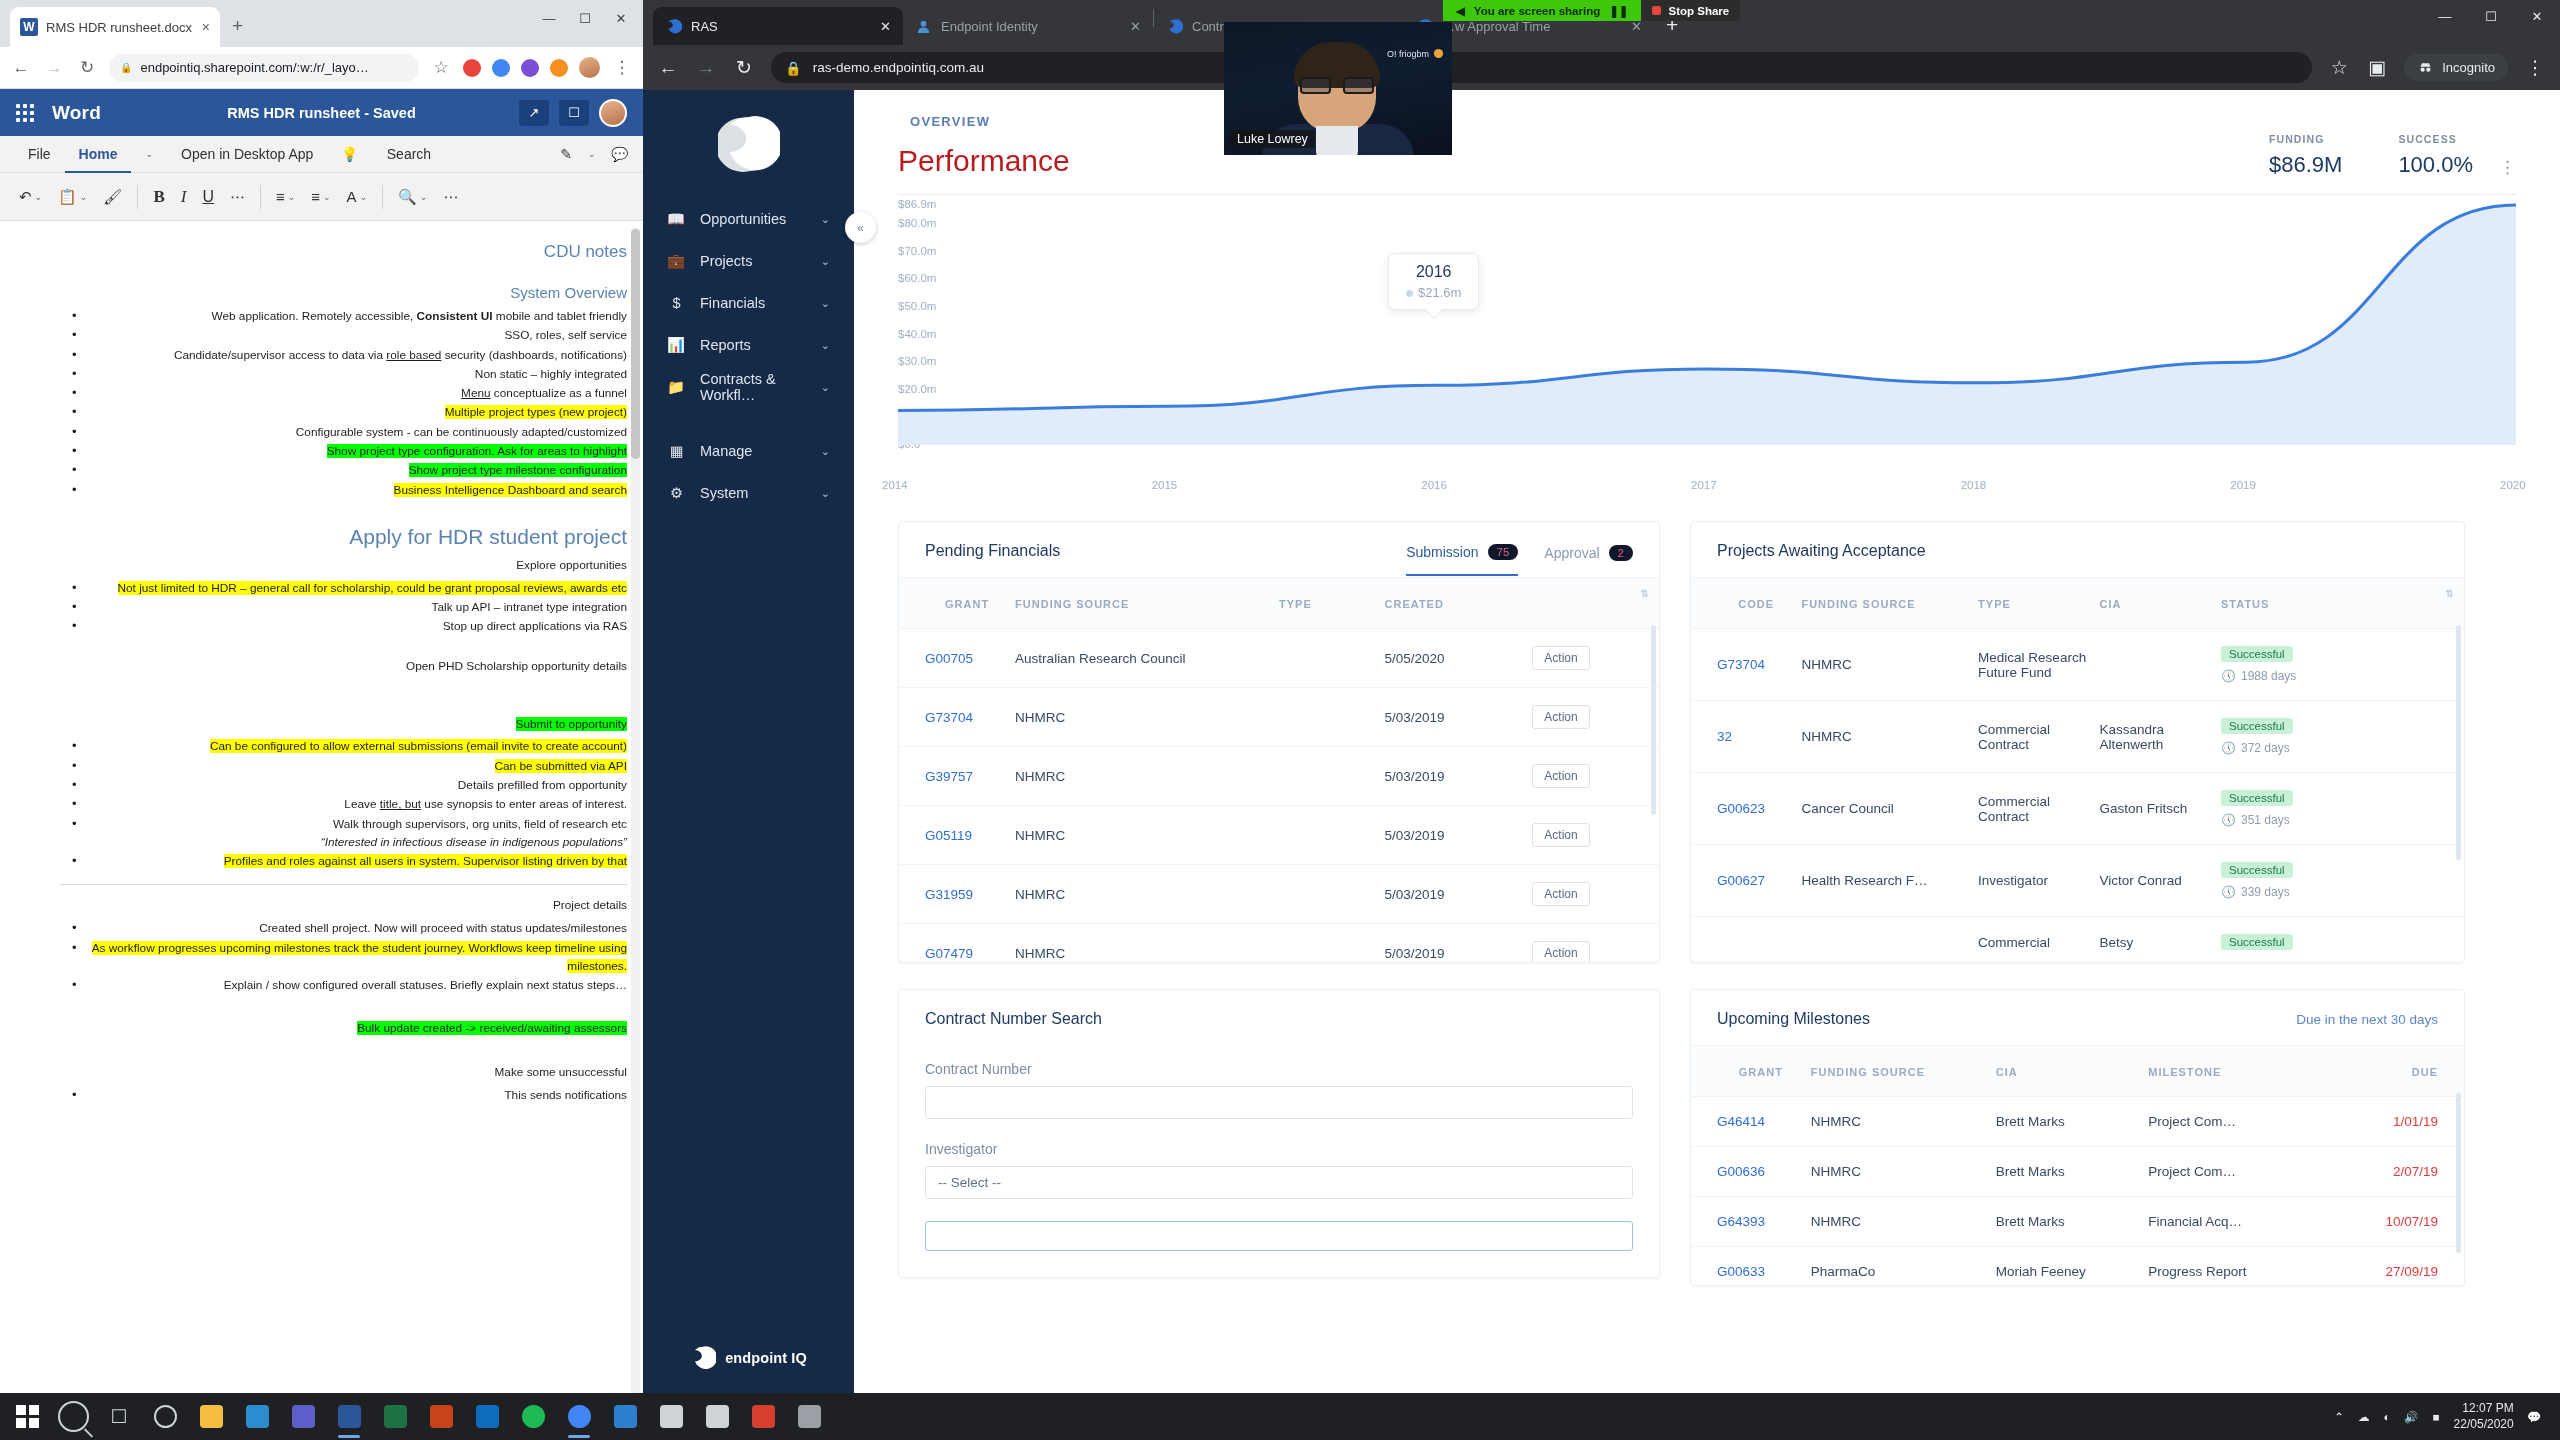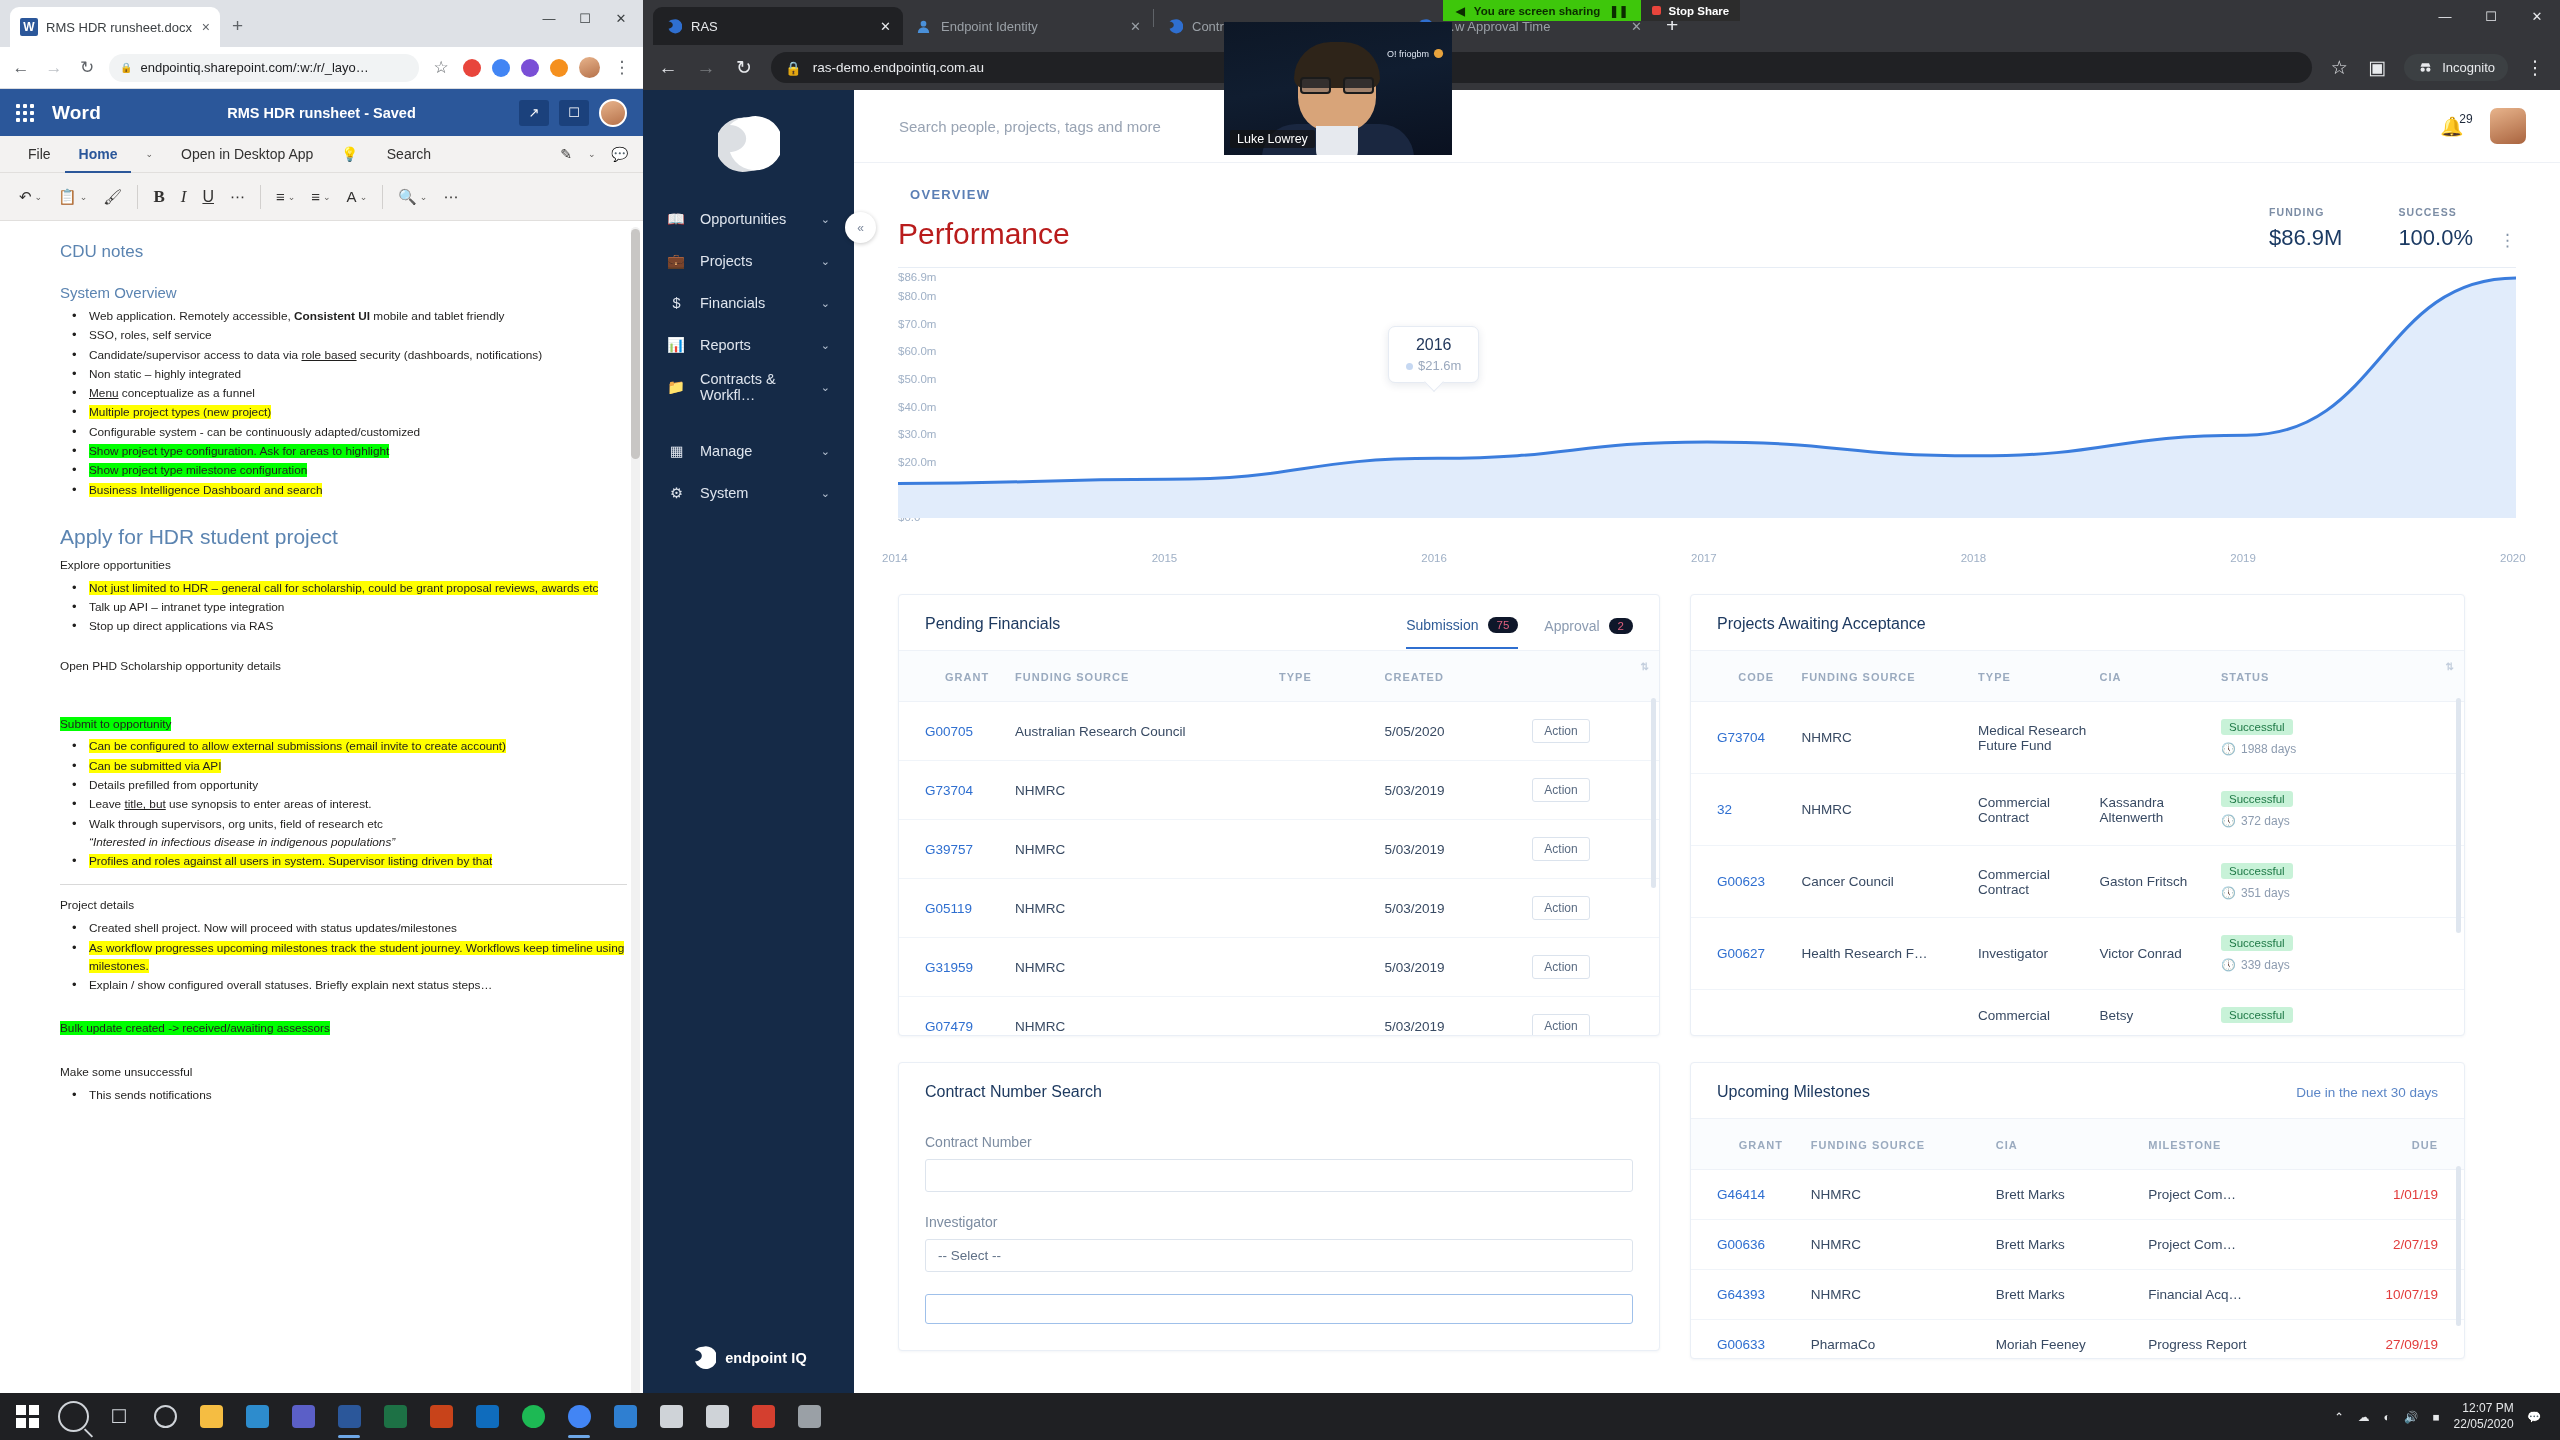--- a/index.html
+++ b/index.html
@@ -51,21 +51,21 @@
   .rt-right { margin-left:auto; display:flex; gap:16px; align-items:center; color:#323130;}
   .ribbon { height:48px; background:#f3f2f1; display:flex; align-items:center;
     gap:2px; padding:0 12px; border-bottom:1px solid #e1dfdd; font-size:15px;
     color:#323130; }
   .rb { padding:4px 7px; display:flex; align-items:center; gap:3px; }
   .rb b { font-family:"Liberation Serif",serif; font-weight:bold; font-size:17px;}
   .rb i.it { font-family:"Liberation Serif",serif; font-style:italic; font-size:17px;}
   .rb u.un { font-size:16px; }
   .rsep { width:1px; height:24px; background:#d2d0ce; margin:0 6px; }
   .chv { font-size:9px; color:#605e5c; }
-  .doc-scroll { flex:1; position:relative; overflow:hidden; background:#fff; }
+  .doc-scroll { flex:1; position:relative; overflow:hidden; background:#fff;text-align:right; }
   .page { position:absolute; left:0; top:0; width:100%; padding:14px 16px 0 60px; }
   .h1x { color:#5b84b1; font-size:17px; margin:7px 0 6px; }
   .h2x { color:#5b84b1; font-size:21px; margin:26px 0 8px; font-weight:400; }
   .h2b { color:#5b84b1; font-size:15px; margin:22px 0 6px; }
   .ptext { font-size:11.8px; color:#201f1e; line-height:1.52; margin:4px 0; }
   ul.doc { list-style:none; margin:2px 0 2px 0; }
   ul.doc li { font-size:11.8px; color:#201f1e; line-height:1.55; position:relative;
     padding-left:29px; margin:1px 0; }
   ul.doc li:before { content:"\2022"; position:absolute; left:12px; top:-1px;
     font-size:13px; }
@@ -537,25 +537,20 @@
         <svg width="26" height="26" viewBox="0 0 24 24">
             <path d="M12 1.5a10.5 10.5 0 0 0-7.4 3.1c3.2.1 6.3 2.2 6.3 5.3s-3.1 5.2-6.3 5.3A10.5 10.5 0 1 0 12 1.5z" fill="#fff"></path>
           </svg>
         <span class="t">endpoint IQ</span>
       </div>
     </div>
 
     <div class="collapse">«</div>
 
     <div class="content">
-      <div class="topbar">
-        <span class="topsearch">Search people, projects, tags and more</span>
-        <span class="bell">🔔<span class="cnt">29</span></span>
-        <span class="t-av"></span>
-      </div>
 
       <div class="scrollpane">
 
         <div class="ov-label">OVERVIEW</div>
         <div class="perf-row">
           <div class="perf-title">Performance</div>
           <div class="kpis">
             <div class="kpi">
               <div class="k-l">FUNDING</div>
               <div class="k-v">$86.9M</div>

